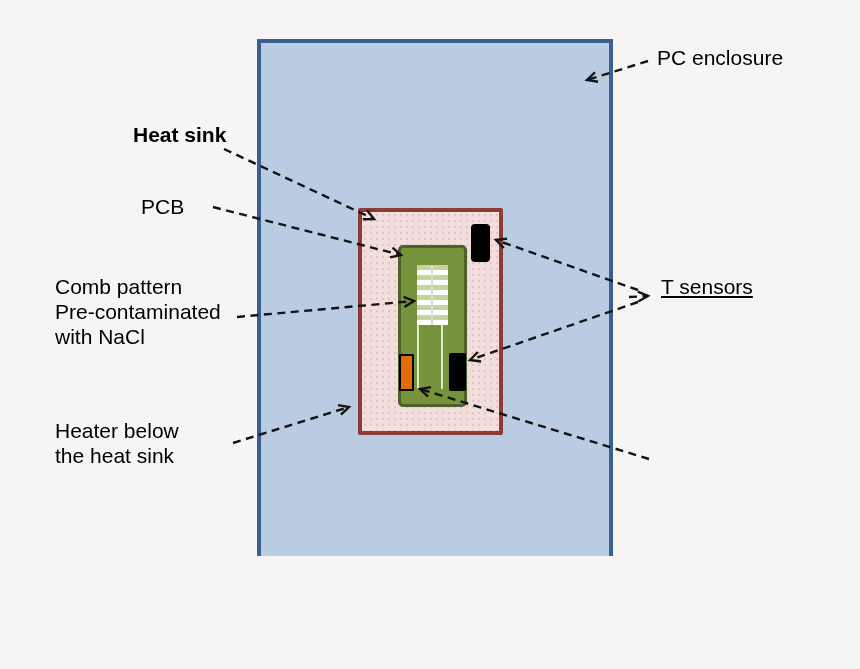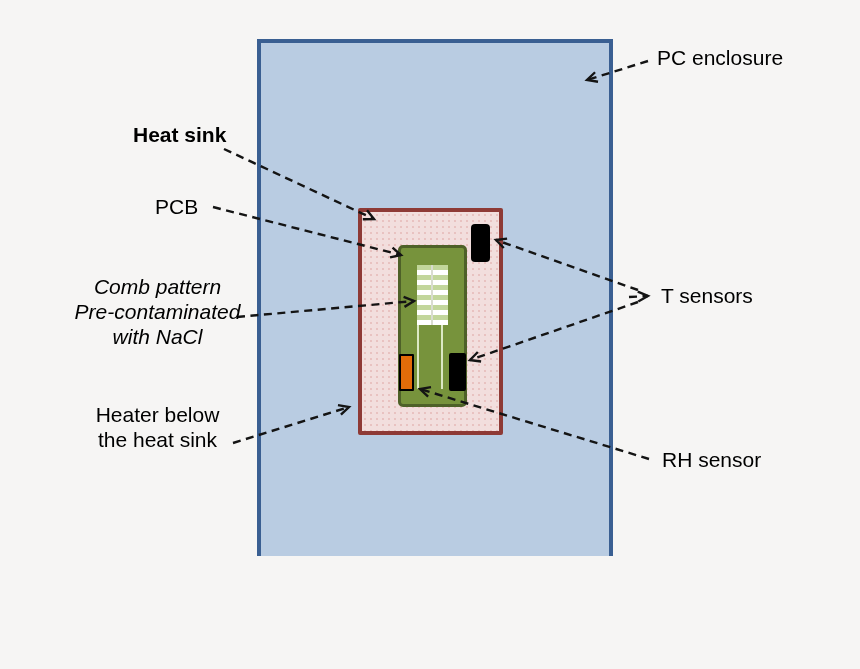--- a/index.html
+++ b/index.html
@@ -38,24 +38,24 @@
     border:2px solid #000;border-radius:1px;z-index:6;}
 
   .arrows{position:absolute;left:0;top:0;width:860px;height:669px;z-index:10;pointer-events:none;}
   .arrows path.dash{fill:none;stroke:var(--arrow);stroke-width:2.4;stroke-dasharray:8 5.5;}
   .arrows #ah path{stroke:var(--arrow);}
 
   .label{position:absolute;color:var(--text);font-size:21px;line-height:25px;
     white-space:pre-line;z-index:11;}
   .lab-enclosure{left:657px;top:45px;}
   .lab-heatsink{left:133px;top:122px;font-weight:bold;}
-  .lab-pcb{left:155px;top:194px;}
-  .lab-comb{left:55px;top:274px;width:205px;text-align:center;font-style:italic;}
-  .lab-heater{left:55px;top:402px;width:205px;text-align:center;}
-  .lab-tsensors{left:661px;top:283px;}
+  .lab-pcb{left:141px;top:194px;}
+  .lab-comb{left:55px;top:274px;width:205px;}
+  .lab-heater{left:55px;top:418px;width:205px;}
+  .lab-tsensors{left:661px;top:274px;text-decoration:underline;}
   .lab-rh{left:662px;top:447px;}
   .lab-leak{left:77px;top:606px;}
 </style>
 </head>
 <body>
 
 <div class="stage">
 
   <div class="shape enclosure"></div>
   <div class="shape leak-notch"></div>
@@ -89,15 +89,14 @@
 
   <div class="label lab-enclosure">PC enclosure</div>
   <div class="label lab-heatsink">Heat sink</div>
   <div class="label lab-pcb">PCB</div>
   <div class="label lab-comb">Comb pattern
 Pre-contaminated
 with NaCl</div>
   <div class="label lab-heater">Heater below
 the heat sink</div>
   <div class="label lab-tsensors">T sensors</div>
-  <div class="label lab-rh">RH sensor</div>
 
 </div>
 
 </body></html>

